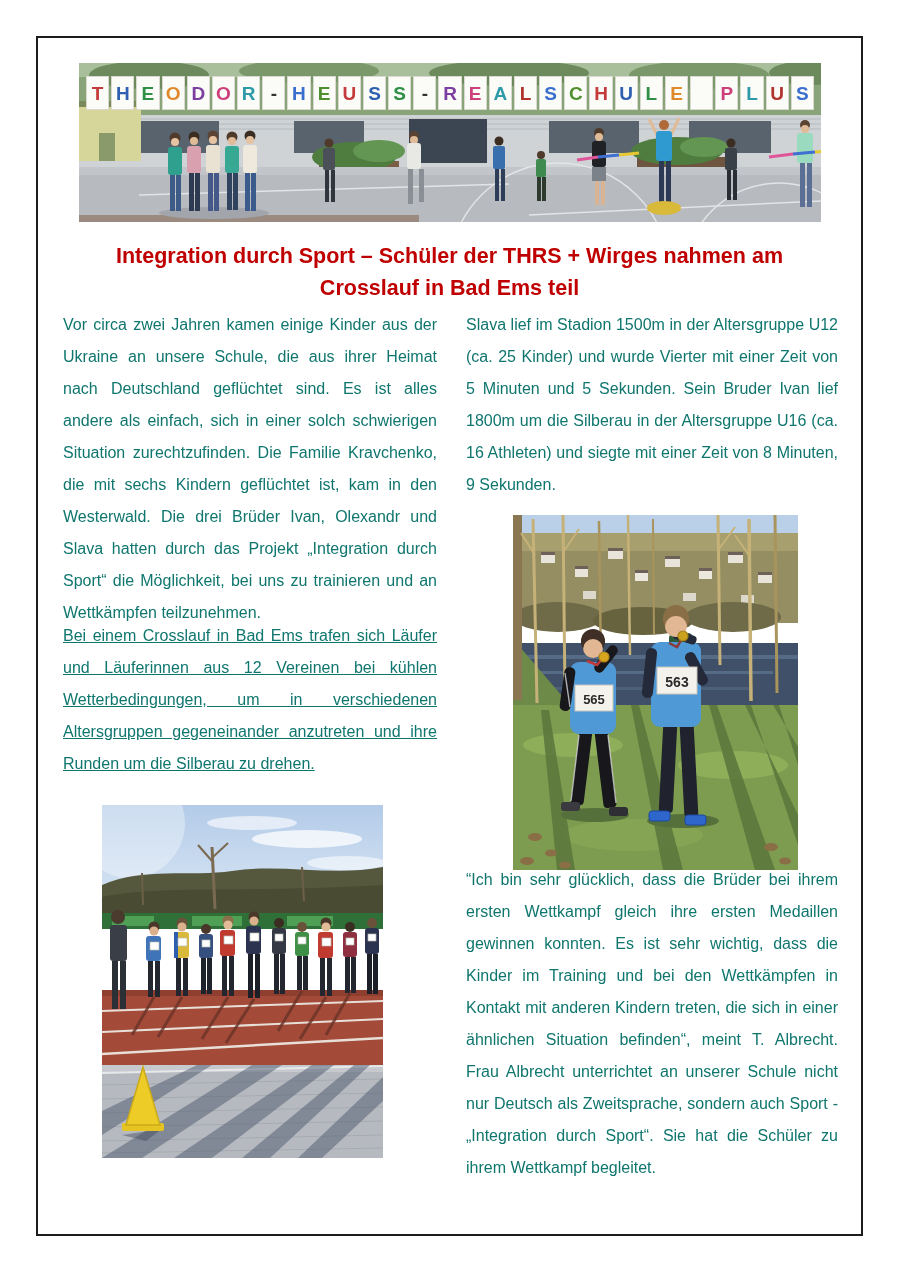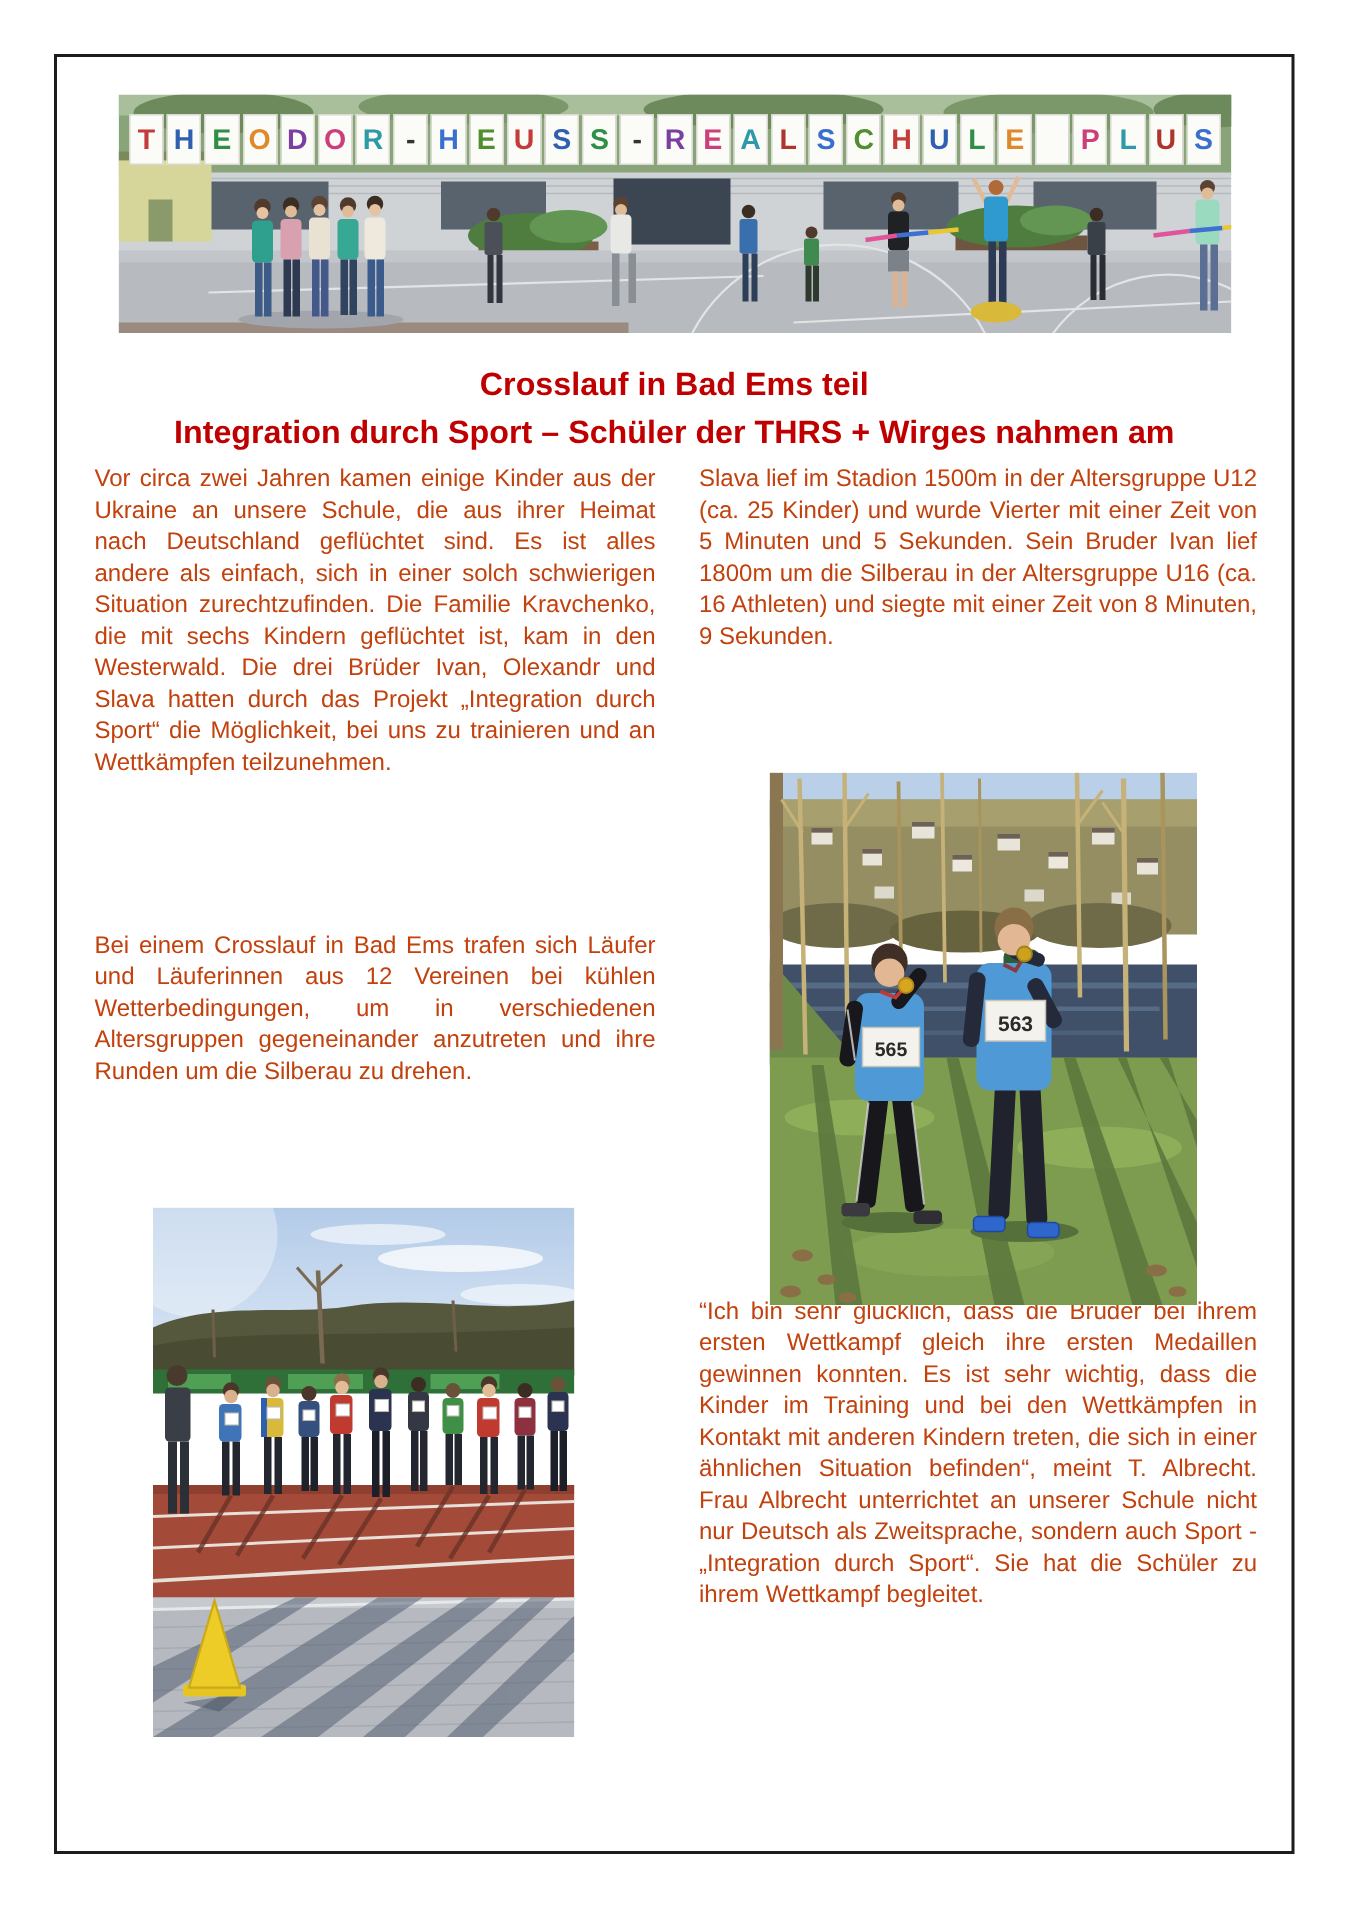--- a/index.html
+++ b/index.html
@@ -36,26 +36,26 @@
     font-family:"Liberation Sans",sans-serif;
   }
   
   .article-title{
     position:absolute;left:36px;top:240px;width:827px;
     text-align:center;font-weight:bold;font-size:21.5px;line-height:32px;
   }
   
   .para{
     position:absolute;
-    font-size:16px;line-height:21px;
+    font-size:16px;line-height:32px;
     text-align:justify;
-    color:#c2410c;
+    color:#0f766e;
   }
   .p-l1{left:63px;top:309px;width:374px;}
-  .p-l2{left:63px;top:620px;width:374px;}
+  .p-l2{left:63px;top:620px;width:374px;text-decoration:underline;}
   .p-r1{left:466px;top:309px;width:372px;}
   .p-r2{left:466px;top:864px;width:372px;}
   
   .photo{position:absolute;overflow:hidden;}
   .photo svg{display:block;width:100%;height:100%;}
   .photo-start{left:102px;top:805px;width:281px;height:353px;}
   .photo-medals{left:513px;top:515px;width:285px;height:355px;}
   .bib-text{
     font-family:"Liberation Sans",sans-serif;
     font-weight:bold;
@@ -214,22 +214,22 @@
         <span class="bl" style="color: rgb(224, 137, 42);">E</span>
         <span class="bl" style="color: rgb(122, 63, 160);"></span>
         <span class="bl" style="color: rgb(204, 63, 122);">P</span>
         <span class="bl" style="color: rgb(46, 154, 168);">L</span>
         <span class="bl" style="color: rgb(176, 52, 46);">U</span>
         <span class="bl" style="color: rgb(58, 111, 208);">S</span>
       </div>
   </figure>
 
   <h1 class="article-title" style="margin: 0px; font-size: 21.5px; color: rgb(192, 0, 0);">
+    <div>Integration durch Sport – Schüler der THRS + Wirges nahmen am</div>
     <div>Crosslauf in Bad Ems teil</div>
-    <div>Integration durch Sport – Schüler der THRS + Wirges nahmen am</div>
   </h1>
 
   <p class="para p-l1" style="margin:0">Vor circa zwei Jahren kamen einige Kinder aus der Ukraine an unsere Schule, die aus ihrer Heimat nach Deutschland geflüchtet sind. Es ist alles andere als einfach, sich in einer solch schwierigen Situation zurechtzufinden. Die Familie Kravchenko, die mit sechs Kindern geflüchtet ist, kam in den Westerwald. Die drei Brüder Ivan, Olexandr und Slava hatten durch das Projekt „Integration durch Sport“ die Möglichkeit, bei uns zu trainieren und an Wettkämpfen teilzunehmen.</p>
   <p class="para p-l2" style="margin:0">Bei einem Crosslauf in Bad Ems trafen sich Läufer und Läuferinnen aus 12 Vereinen bei kühlen Wetterbedingungen, um in verschiedenen Altersgruppen gegeneinander anzutreten und ihre Runden um die Silberau zu drehen.</p>
   <p class="para p-r1" style="margin:0">Slava lief im Stadion 1500m in der Altersgruppe U12 (ca. 25 Kinder) und wurde Vierter mit einer Zeit von 5 Minuten und 5 Sekunden. Sein Bruder Ivan lief 1800m um die Silberau in der Altersgruppe U16 (ca. 16 Athleten) und siegte mit einer Zeit von 8 Minuten, 9 Sekunden.</p>
   <p class="para p-r2" style="margin:0">“Ich bin sehr glücklich, dass die Brüder bei ihrem ersten Wettkampf gleich ihre ersten Medaillen gewinnen konnten. Es ist sehr wichtig, dass die Kinder im Training und bei den Wettkämpfen in Kontakt mit anderen Kindern treten, die sich in einer ähnlichen Situation befinden“, meint T. Albrecht. Frau Albrecht unterrichtet an unserer Schule nicht nur Deutsch als Zweitsprache, sondern auch Sport - „Integration durch Sport“. Sie hat die Schüler zu ihrem Wettkampf begleitet.</p>
 
   <figure class="photo photo-start" style="margin:0">
     <svg viewBox="0 0 281 353" preserveAspectRatio="none">
       <defs>

